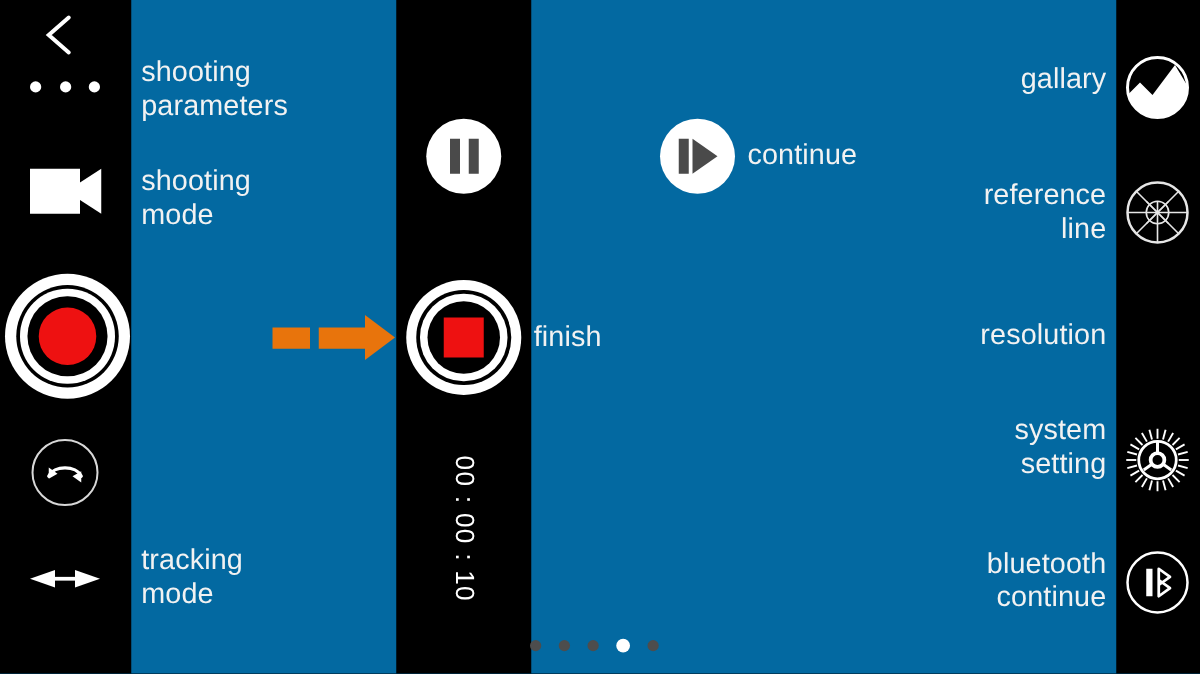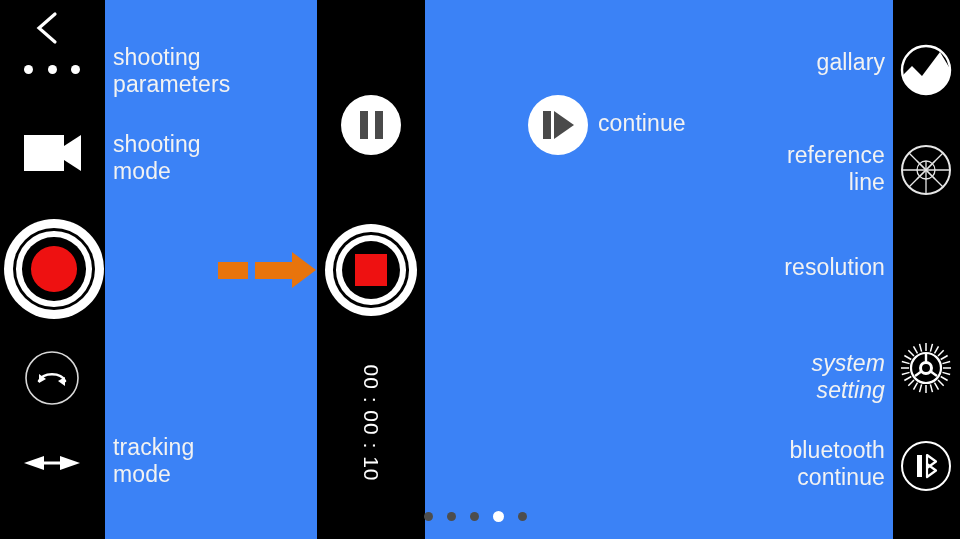--- a/index.html
+++ b/index.html
@@ -8,21 +8,21 @@
     padding: 0;
     background: #000;
   }
   body {
     font-family: "Liberation Sans", sans-serif;
   }
   #screen {
     position: relative;
     width: 960px;
     height: 539px;
-    background: #3b82f6;
+    background: #0369a1;
     overflow: hidden;
     -webkit-font-smoothing: antialiased;
   }
 
   
   .col-black {
     position: absolute;
     top: 0;
     bottom: 0;
     background: #000000;
@@ -275,38 +275,39 @@
 
   <div class="rec-btn" id="btn-finish">
     <div class="ring-dark">
       <div class="ring-white">
         <div class="ring-gap">
           <div class="rec-core-square"></div>
         </div>
       </div>
     </div>
   </div>
+  <div class="label left" style="left:427px; top:256px; width:140px;">finish</div>
 
   <div id="timer-vertical">
     <span>00 : 00 : 10</span>
   </div>
 
   <div id="page-dots">
     <i></i>
     <i></i>
     <i></i>
     <i class="active"></i>
     <i></i>
   </div>
 
   <div class="label right" style="left:645px; top:49px;  width:240px;">gallary</div>
   <div class="label right" style="left:645px; top:254px; width:240px;">resolution</div>
   <div class="label right" style="left:645px; top:142px; width:240px;">reference
 line</div>
-  <div class="label right" style="left:645px; top:350px; width:240px;font-style:italic;">system
+  <div class="label right" style="left:645px; top:330px; width:240px;">system
 setting</div>
   <div class="label right" style="left:645px; top:437px; width:240px;">bluetooth
 continue</div>
 
   <div class="rail-icon" id="icon-gallary">
     <svg viewBox="0 0 52 52" width="52" height="52">
       <defs>
         <clipPath id="clipGal">
             <circle cx="26" cy="26" r="24"></circle>
           </clipPath>

